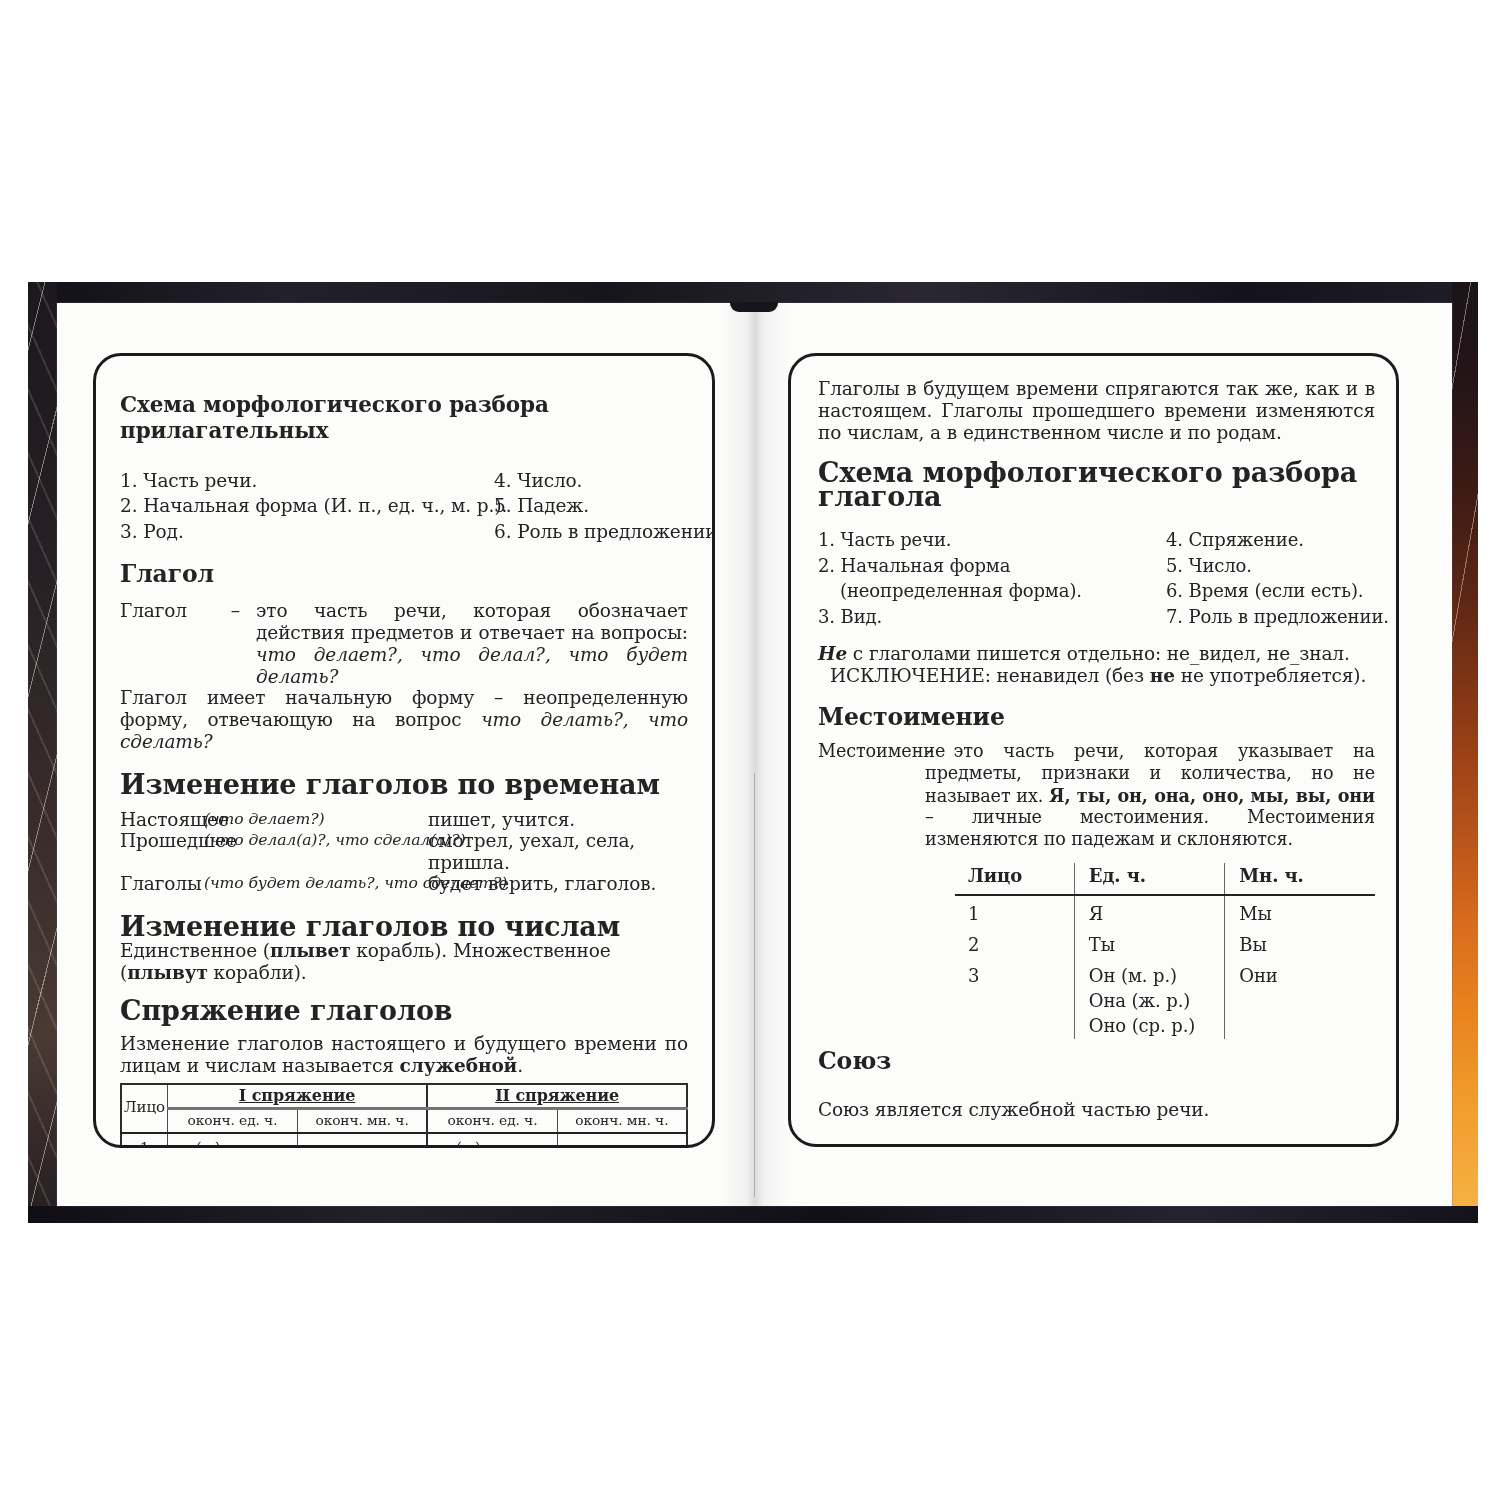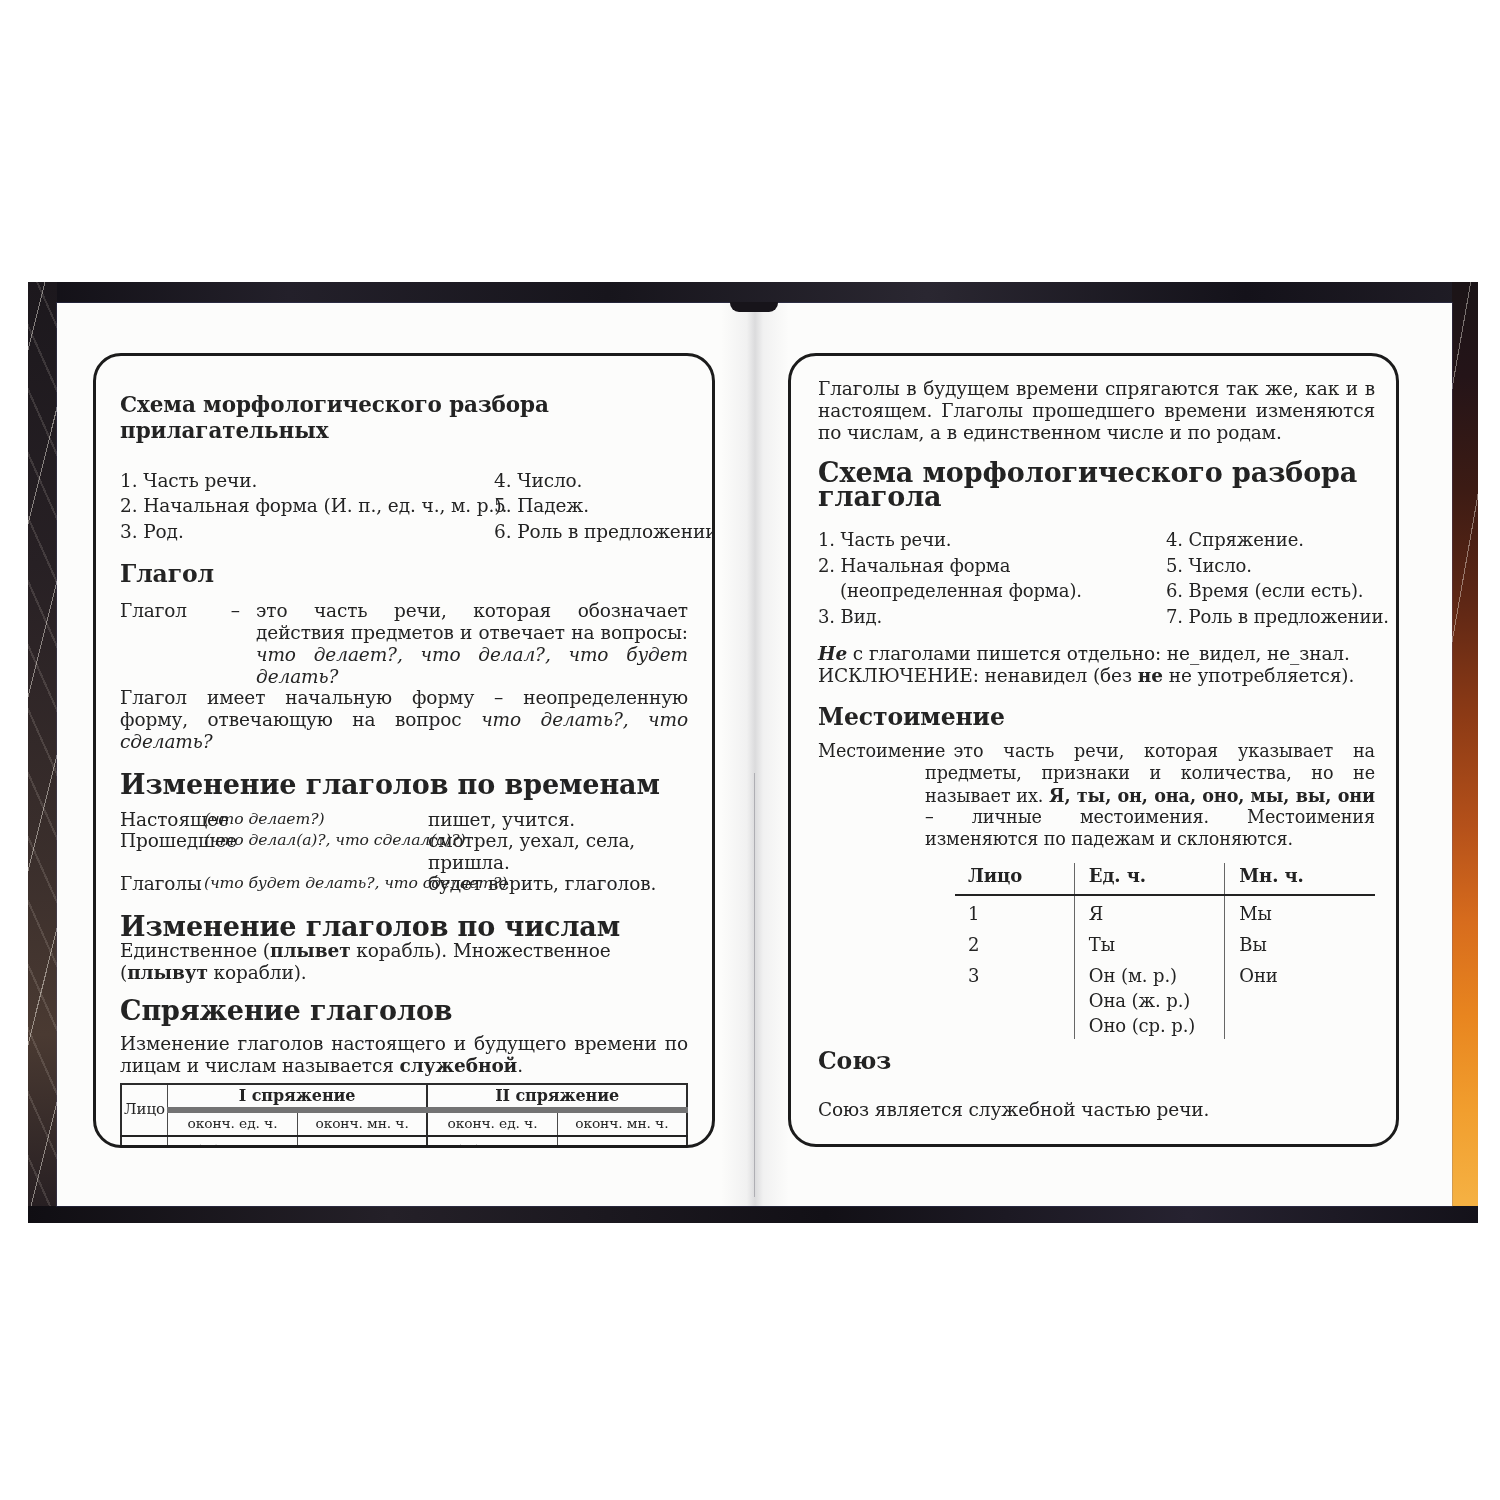--- a/index.html
+++ b/index.html
@@ -54,21 +54,21 @@
   .lbl-pron{width:107px;}
   
   .tenses{display:grid;grid-template-columns:84px 224px 1fr;margin-top:12px;column-gap:0;}
   .tenses .q{font-style:italic;font-size:15.6px;white-space:nowrap;}
   .tenses div{line-height:21.5px;}
   
   table.conj{border-collapse:collapse;width:100%;margin-top:6px;table-layout:fixed;}
   table.conj th,table.conj td{border-left:1px solid #4a4a4a;border-right:1px solid #4a4a4a;padding:0;}
   table.conj{border:2px solid #2c2c2c;}
   table.conj th.person{width:45px;font-size:15px;font-weight:normal;text-align:center;}
-  table.conj th.grp{font-size:16px;font-weight:bold;border-bottom:6px solid #737373;height:22px;}
+  table.conj th.grp{font-size:16px;font-weight:bold;border-bottom:3px solid #737373;height:22px;text-decoration:underline;}
   table.conj th.grp1{border-right:2px solid #2c2c2c;}
   table.conj th.sub{font-size:13.8px;font-weight:normal;height:20px;text-align:center;}
   table.conj th.sub.mid{border-right:2px solid #2c2c2c;}
   table.conj thead{border-bottom:2.4px solid #222;}
   table.conj td{font-size:15.2px;height:23px;padding-left:14px;text-align:left;}
   table.conj td.pc{text-align:center;padding-left:0;}
   table.conj td.mid{border-right:2px solid #2c2c2c;}
   table.conj tbody tr:first-child td{padding-top:4px;}
   
   table.pron{border-collapse:collapse;margin:12px 0 0 137px;table-layout:fixed;font-size:18px;}
@@ -184,21 +184,21 @@
       <div>5. Число.</div>
       <div class="indent2">(неопределенная форма).</div>
       <div>6. Время (если есть).</div>
       <div>3. Вид.</div>
       <div>7. Роль в предложении.</div>
     </div>
 
     <div style="margin-top:14px;line-height:22px;">
       <span class="bi">Не</span><span> с глаголами пишется отдельно: не_видел, не_знал.</span>
     </div>
-    <div style="line-height:22px;">
+    <div style="line-height:22px;margin-left:12px;">
       <span>ИСКЛЮЧЕНИЕ: ненавидел (без </span><span class="b">не</span><span> не употребляется).</span>
     </div>
 
     <div class="h-big" style="margin-top:16px;">Местоимение</div>
 
     <div class="hang" style="margin-top:10px;font-size:17.6px;">
       <span class="lbl lbl-pron">
         <span>Местоимение</span>
       </span>
       <span class="bod">

